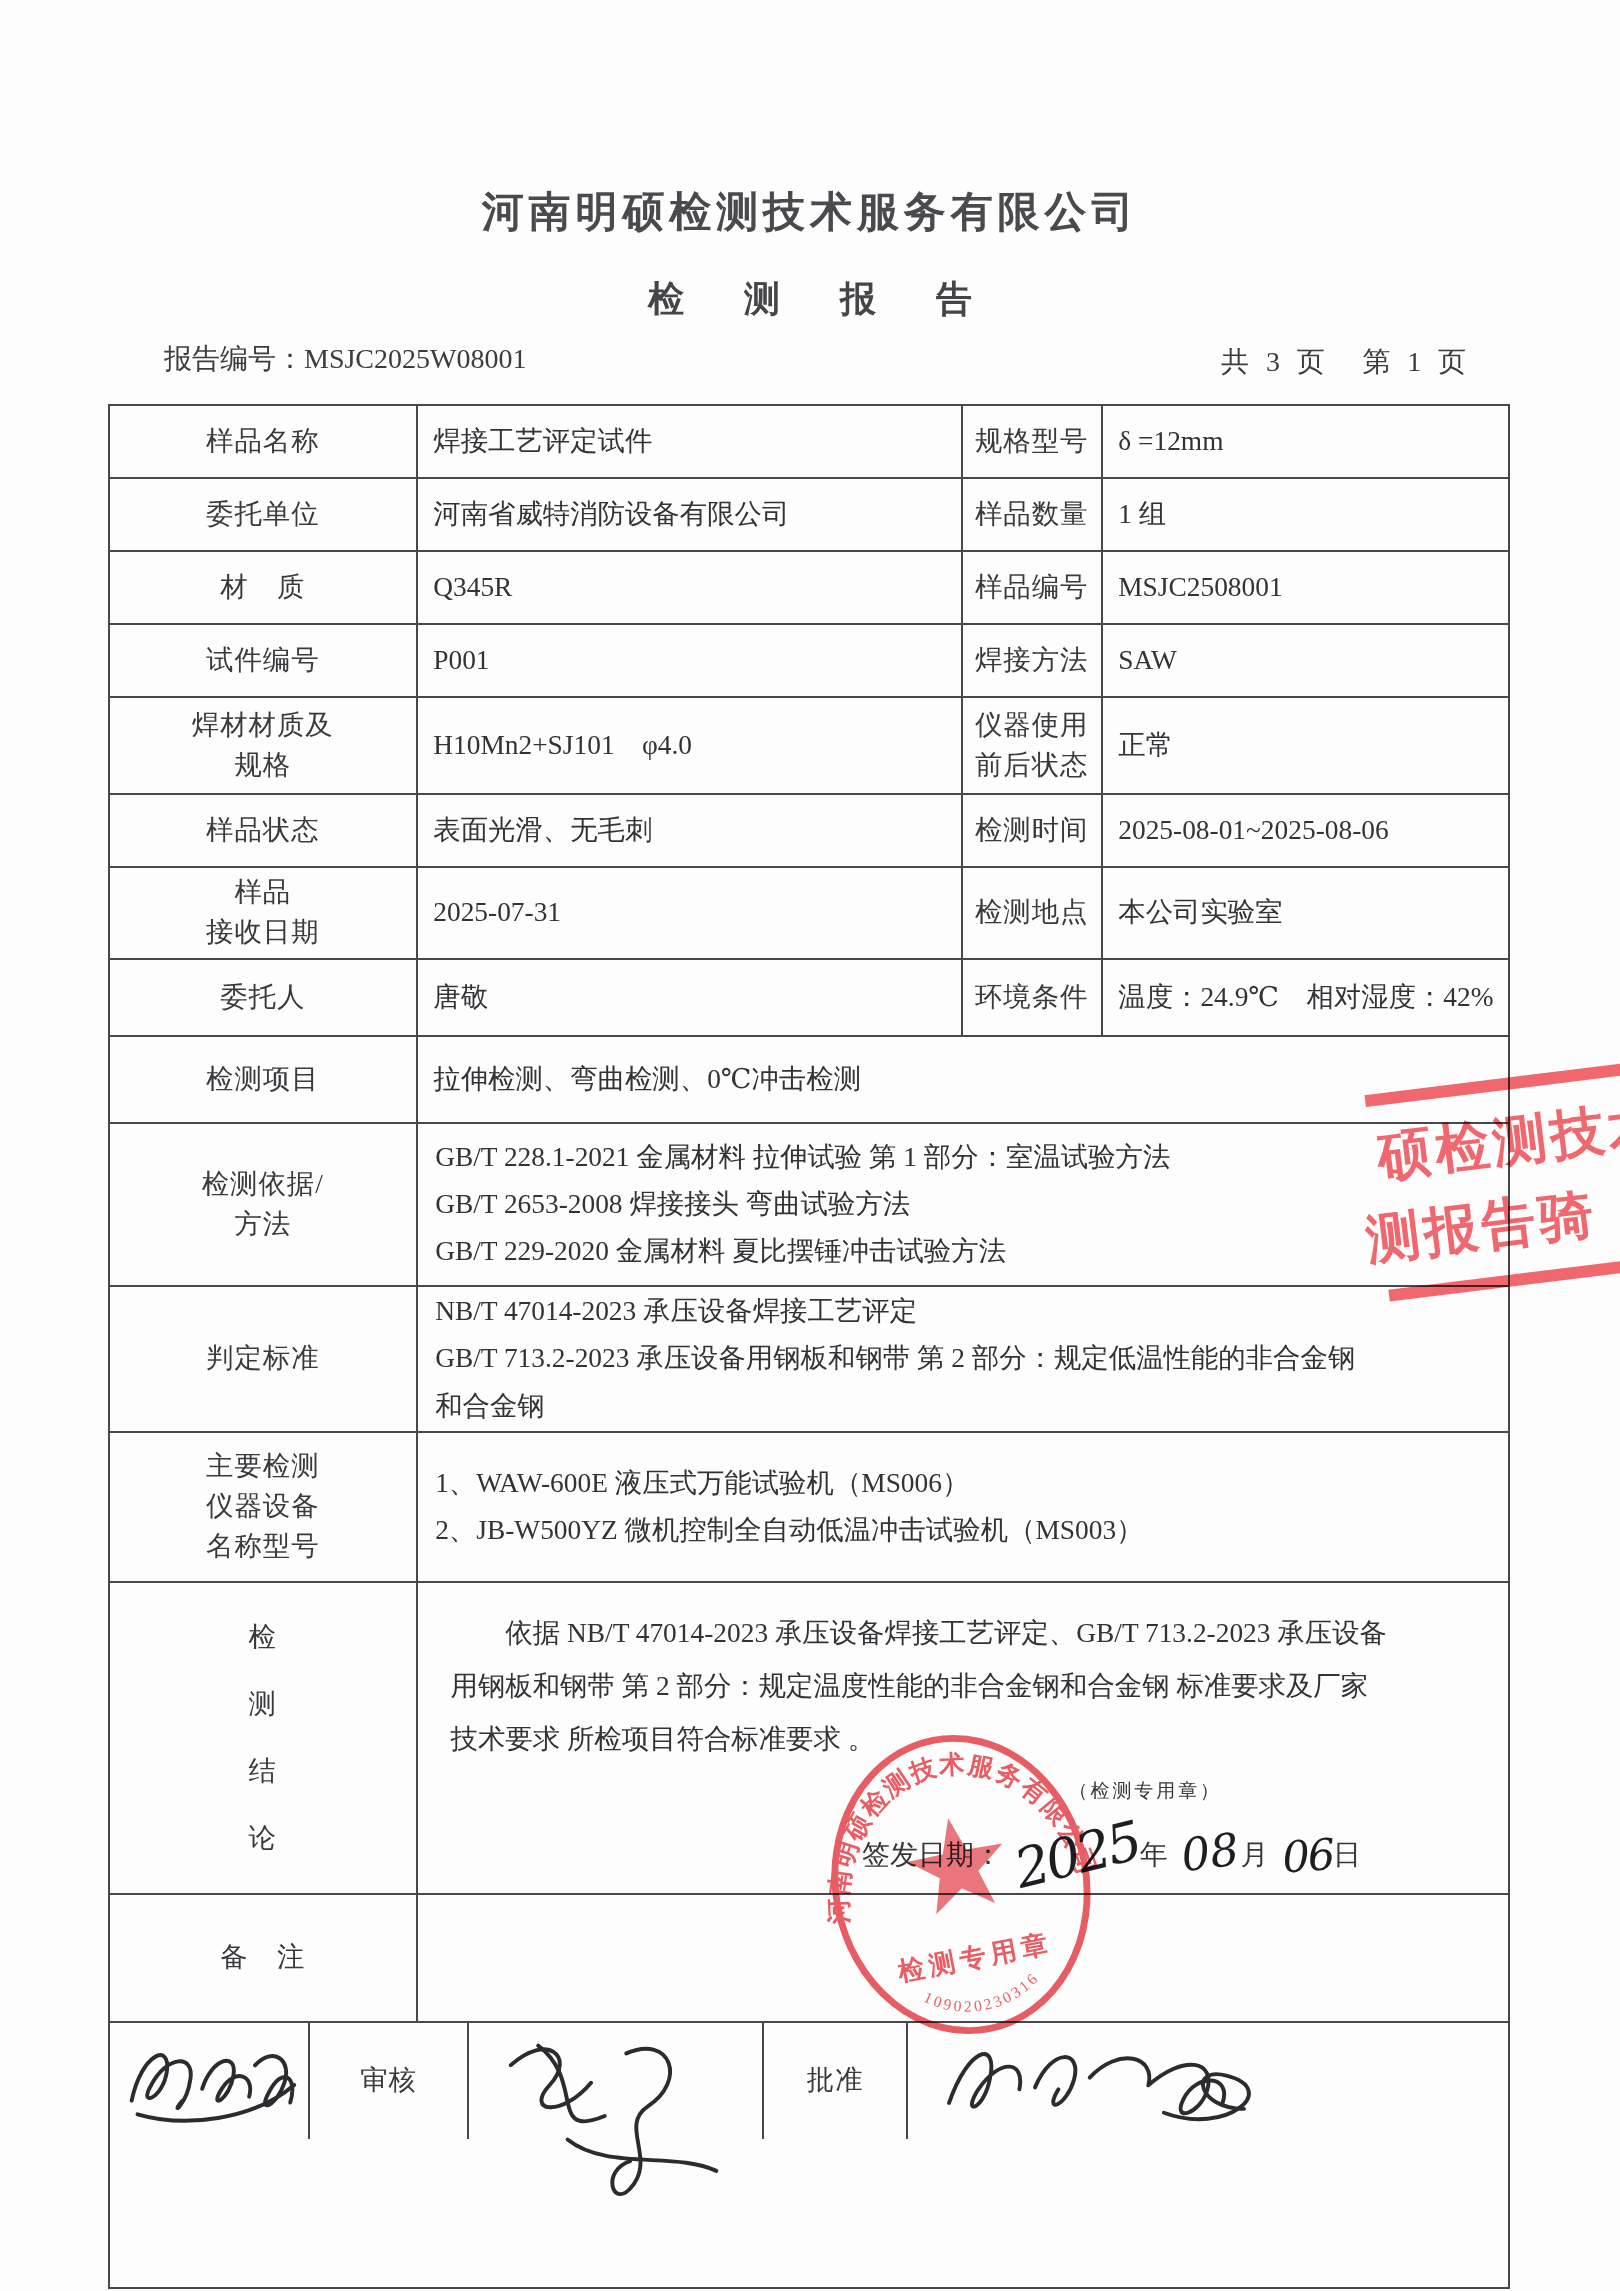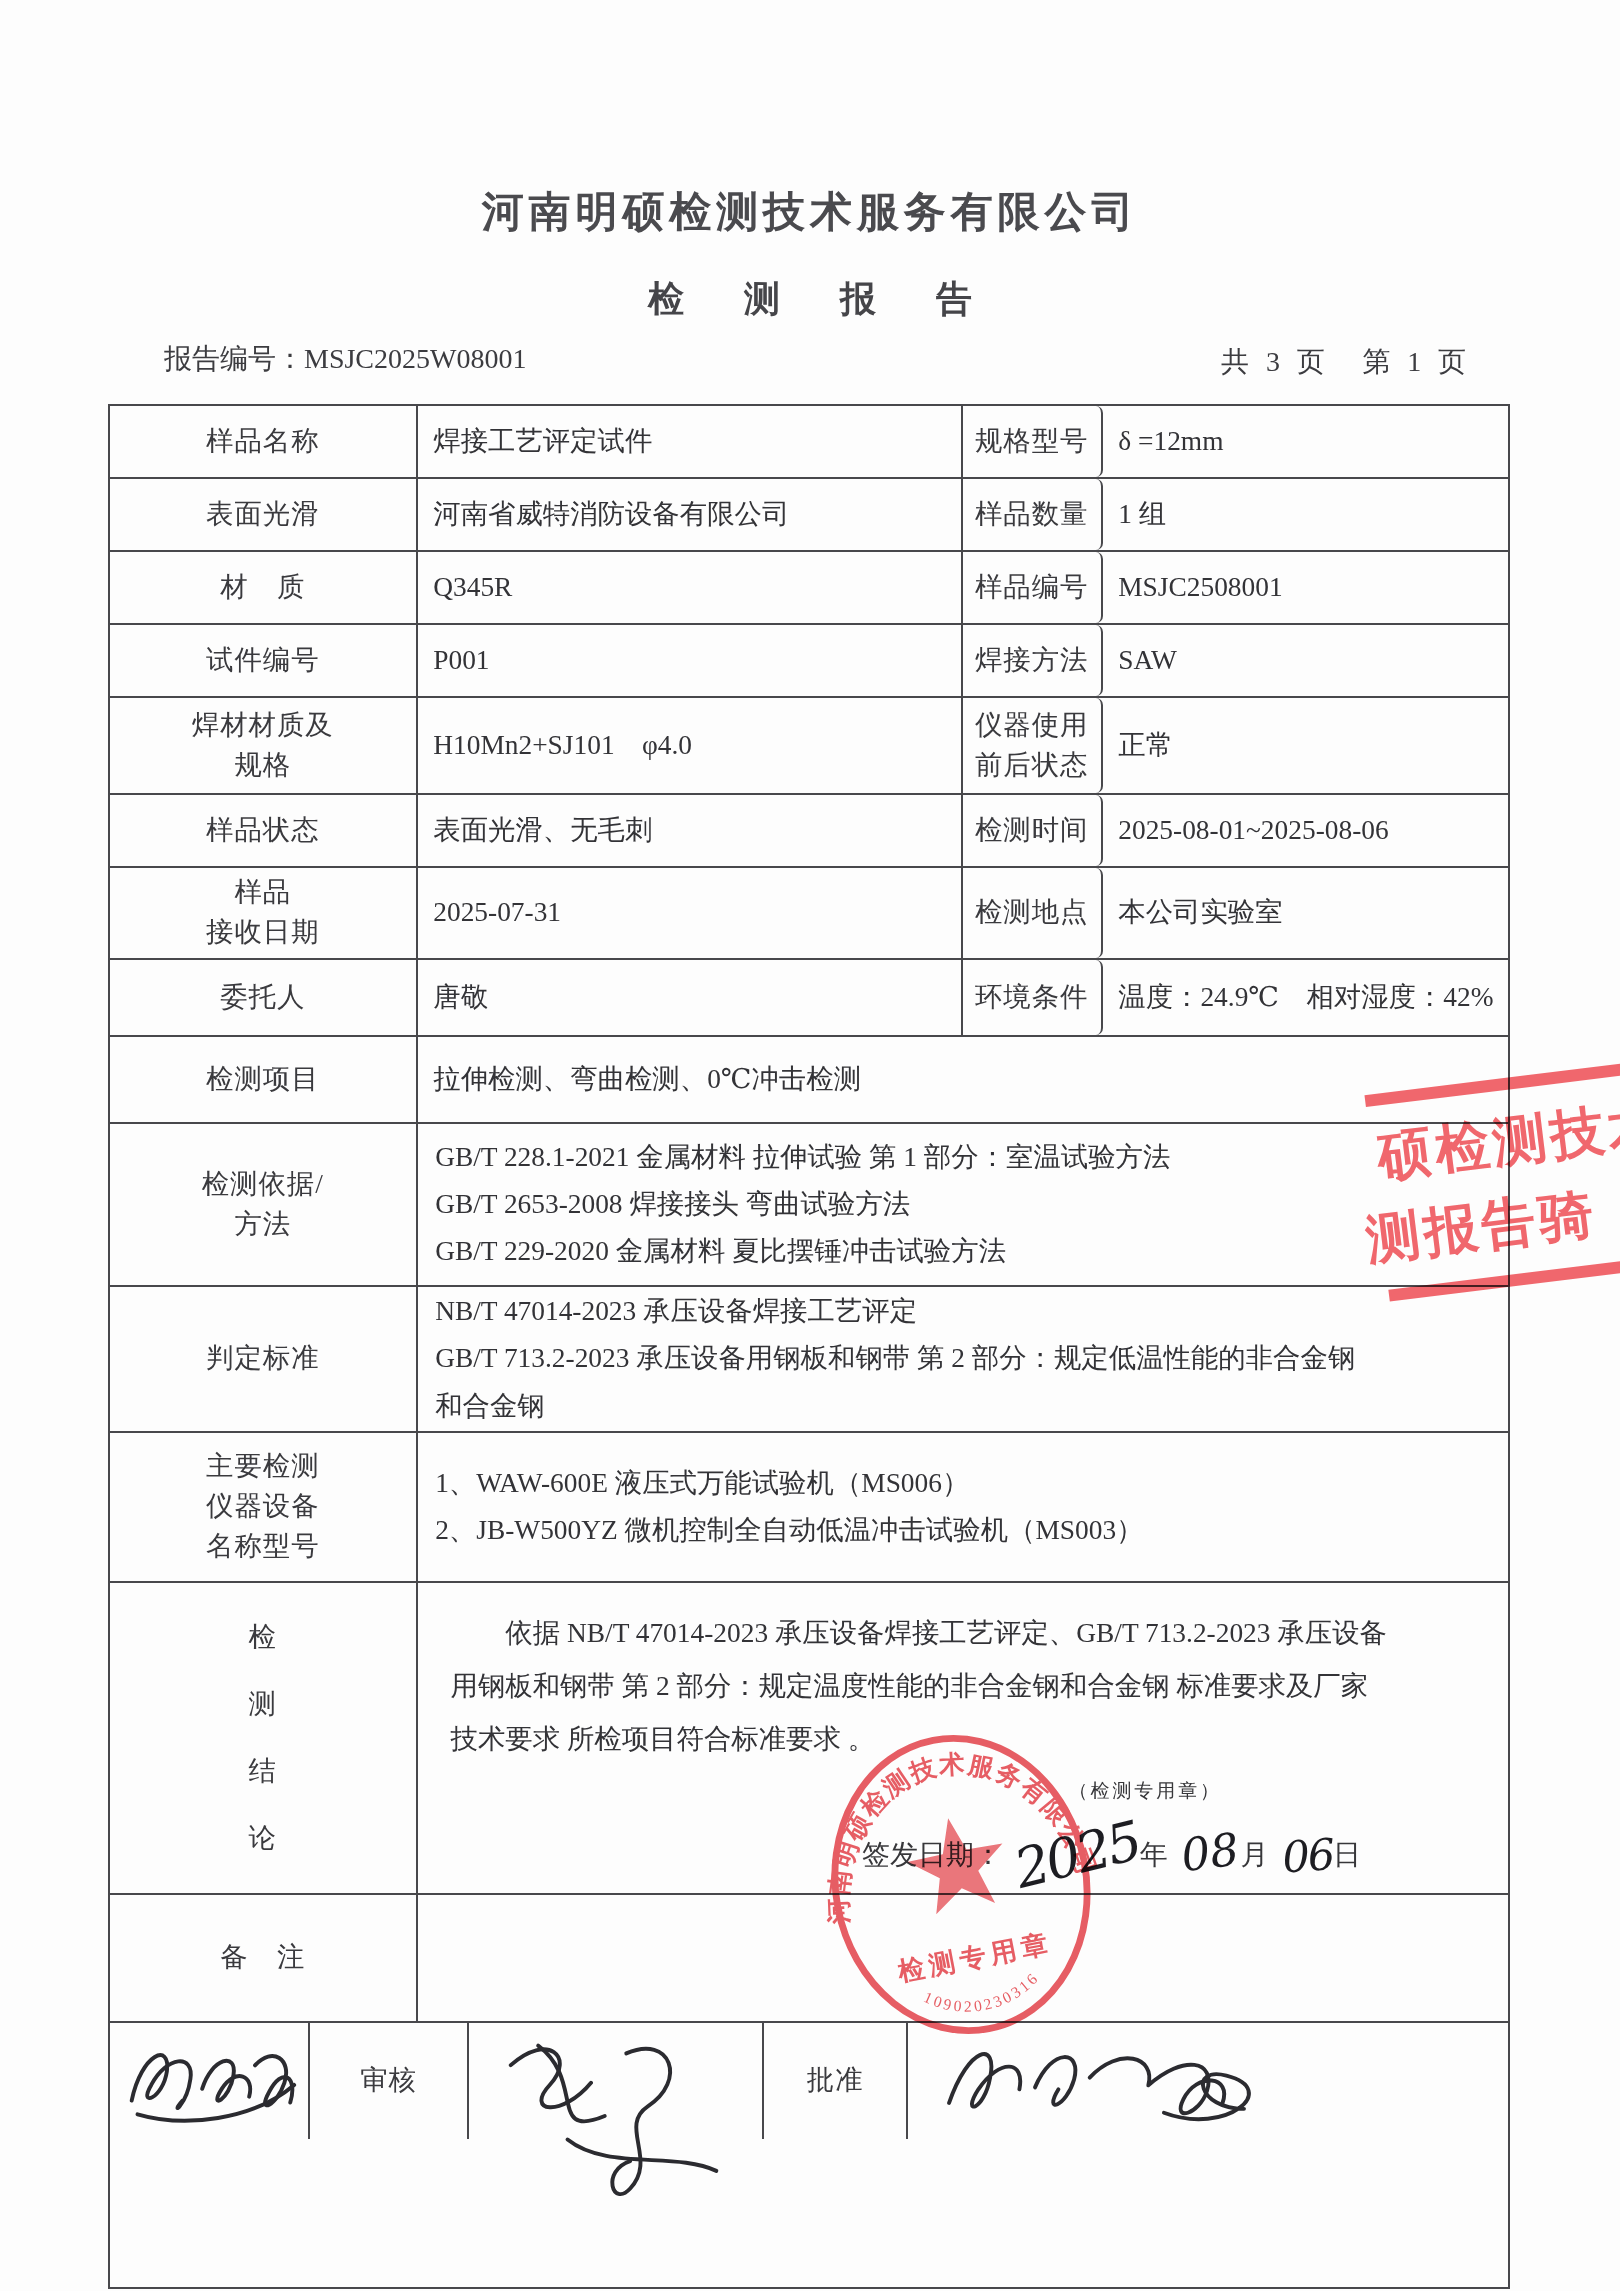--- a/index.html
+++ b/index.html
@@ -15,21 +15,21 @@
   .rtable{position:absolute;left:108px;top:404px;width:1402px;height:1885px;
           border:2.9px solid #48484c;box-sizing:border-box;}
   .trow{display:flex;width:100%;border-bottom:2px solid #48484c;box-sizing:border-box;}
   .trow.last{border-bottom:none;}
   .cell{border-right:2px solid #48484c;box-sizing:border-box;display:flex;align-items:center;
         font-size:27.4px;line-height:1.45;overflow:visible;}
   .cell.endc{border-right:none;}
   .lab{justify-content:center;text-align:center;letter-spacing:1px;color:#3a3a3e;}
   .val{padding-left:15.7px;color:#333337;}
   .pre{white-space:pre-line;}
-  .c1{width:22%;}.c2{width:39%;}.c3{width:10%;border-radius:7px;}.c4{width:29%;}.cv{width:78%;border-radius:28px;}
+  .c1{width:22%;}.c2{width:39%;}.c3{width:10%;}.c4{width:29%;}.cv{width:78%;border-radius:28px;}
   .mval{flex-direction:column;align-items:flex-start;justify-content:center;
         padding:7.8px 23.5px 7.8px 17.6px;line-height:1.72;}
   .concl-cell{position:relative;display:block;padding:0;}
   .concl-text{padding:23.5px 35px 0 33px;font-size:27.4px;line-height:1.95;
               text-indent:2em;white-space:pre-line;color:#333337;}
   .seal-note{position:absolute;right:286px;top:194px;font-size:19px;letter-spacing:2.9px;}
   .issue-line{position:absolute;right:147px;bottom:7.8px;font-size:28px;white-space:nowrap;}
   .hand{display:inline-block;font-style:italic;color:#1d1d22;font-family:"DejaVu Serif",serif;}
   .hand.y{font-size:54px;transform:rotate(-14deg) translateY(9.8px);margin:0 2px 0 9.8px;letter-spacing:-2.9px;}
   .hand.m{font-size:45px;transform:rotate(-7deg) translateY(3.9px);margin:0 2px 0 13.7px;}
@@ -59,21 +59,21 @@
 
   <div class="rtable">
 
     <div class="trow" style="height:73px">
       <div class="cell lab pre c1">样品名称</div>
       <div class="cell val c2">焊接工艺评定试件</div>
       <div class="cell lab pre c3">规格型号</div>
       <div class="cell val c4 endc">δ =12mm</div>
     </div>
     <div class="trow" style="height:73px">
-      <div class="cell lab pre c1">表面光滑</div>
+      <div class="cell lab pre c1">委托单位</div>
       <div class="cell val c2">河南省威特消防设备有限公司</div>
       <div class="cell lab pre c3">样品数量</div>
       <div class="cell val c4 endc">1 组</div>
     </div>
     <div class="trow" style="height:73px">
       <div class="cell lab pre c1">材　质</div>
       <div class="cell val c2">Q345R</div>
       <div class="cell lab pre c3">样品编号</div>
       <div class="cell val c4 endc">MSJC2508001</div>
     </div>

